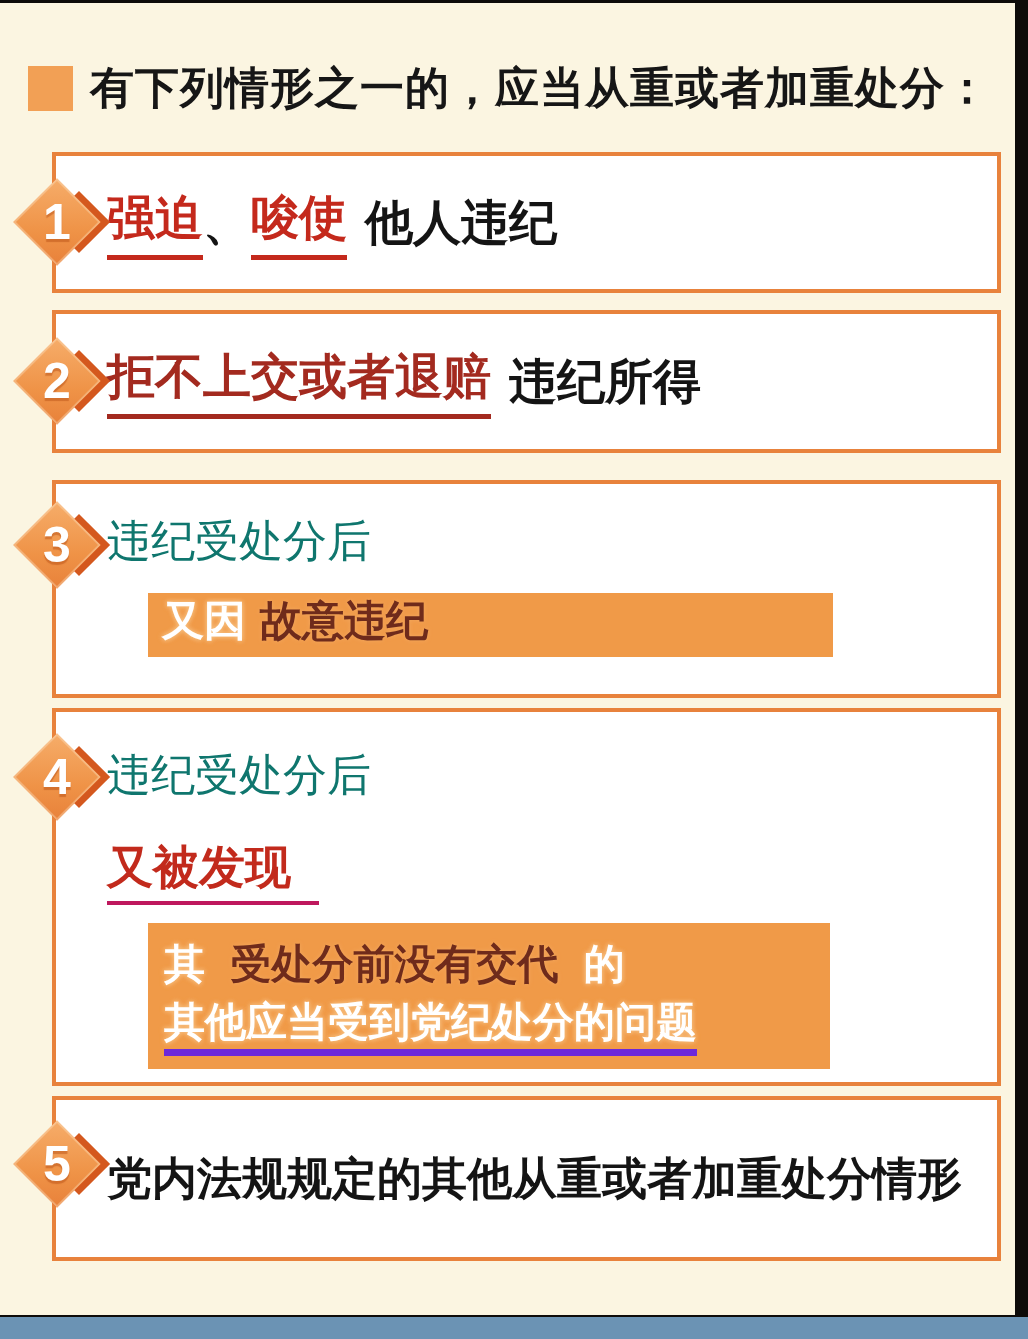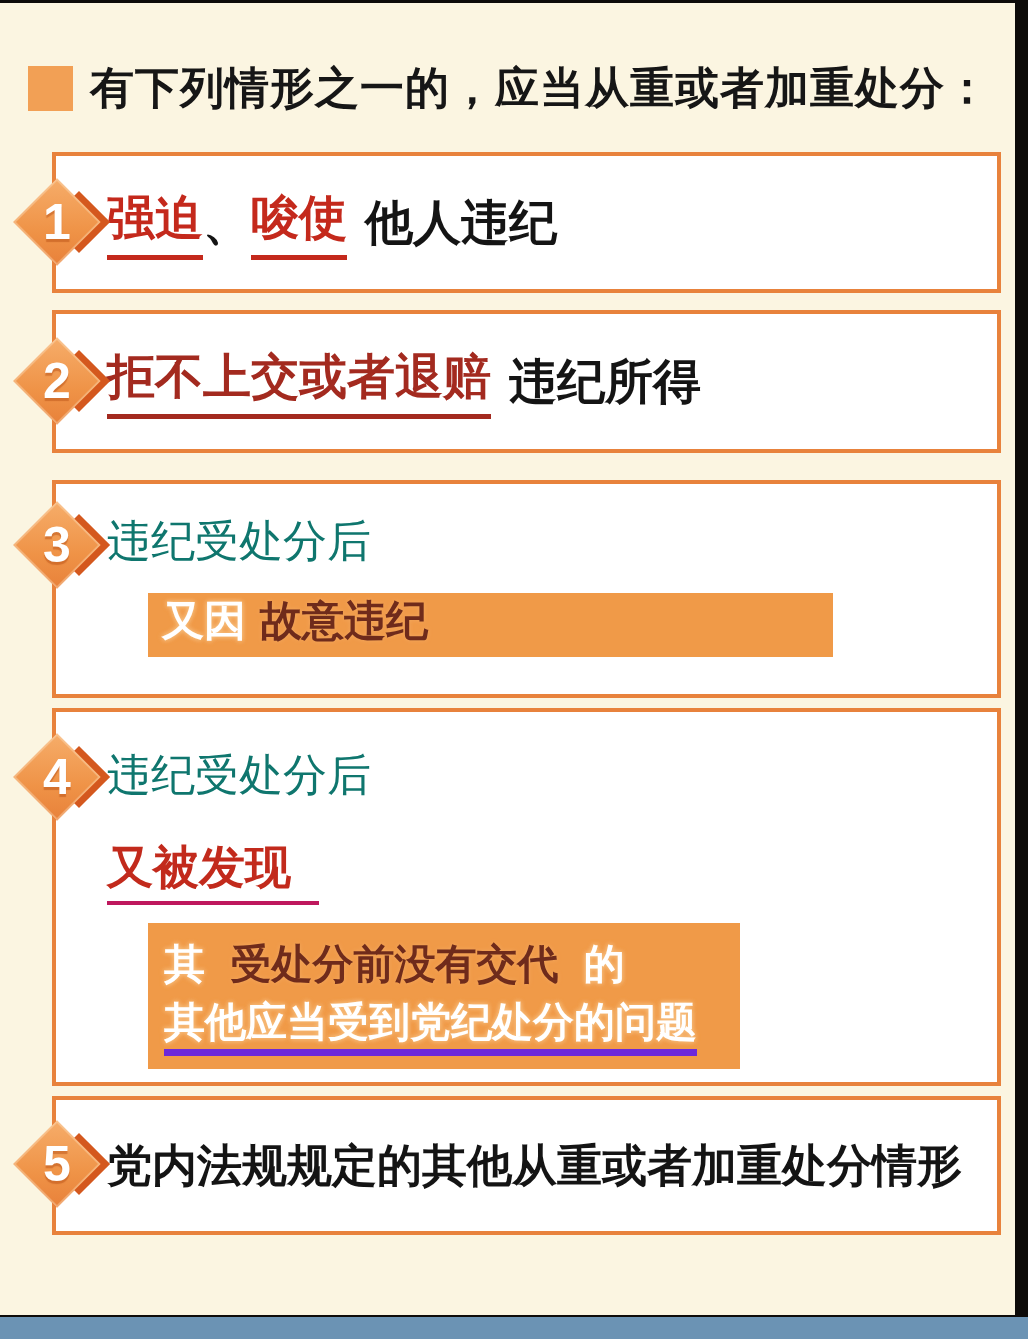--- a/index.html
+++ b/index.html
@@ -30,21 +30,21 @@
   .card {
     position:absolute; left:52px; width:949px;
     background:#FFFFFF;
     border:4px solid #E8823C;
     box-sizing:border-box;
   }
   .card1 { top:149px; height:141px; }
   .card2 { top:307px; height:143px; }
   .card3 { top:477px; height:218px; }
   .card4 { top:705px; height:378px; }
-  .card5 { top:1093px; height:139px; }
+  .card5 { top:1093px; height:165px; }
 
   .vcenter { display:flex; align-items:center; height:100%; padding-left:51px; white-space:nowrap; }
 
   .fs48 { font-size:48px; font-weight:bold; }
   .fs45 { font-size:45px; font-weight:bold; }
   .blk  { color:#141414; }
   .red1 { color:#C4291C; }
   .red2 { color:#A32A1F; }
   .u    { border-bottom:5px solid currentColor; padding-bottom:5px; }
   .gap  { margin-left:18px; }
@@ -64,21 +64,21 @@
   .hl-w { color:#FFFFFF; text-shadow:0 0 5px #F7BE7E,0 0 5px #F7BE7E; }
   .hl-m { color:#6F2B1B; text-shadow:0 0 4px #F3A860; margin:0 14px; }
 
   .line2-4 { margin-top:32px; white-space:nowrap; }
   .line2-4 span {
     font-size:46px; font-weight:bold; color:#C22A1C;
     border-bottom:4px solid #be185d; padding:0 28px 8px 0;
   }
   .hlblock {
     margin:24px 0 0 41px;
-    width:592px;
+    width:682px;
     background:#F09A48;
     padding:12px 16px 18px 16px; box-sizing:border-box;
     font-size:41px; font-weight:bold; line-height:58px; white-space:nowrap;
   }
   .hl-u { border-bottom:7px solid #6d28d9; padding-bottom:4px; }
 
   
   .badge { position:absolute; left:-3px; width:120px; height:120px; z-index:5; }
   .b1 { top:159px; } .b2 { top:318px; } .b3 { top:482px; } .b4 { top:714px; } .b5 { top:1101px; }
   .b-back {

